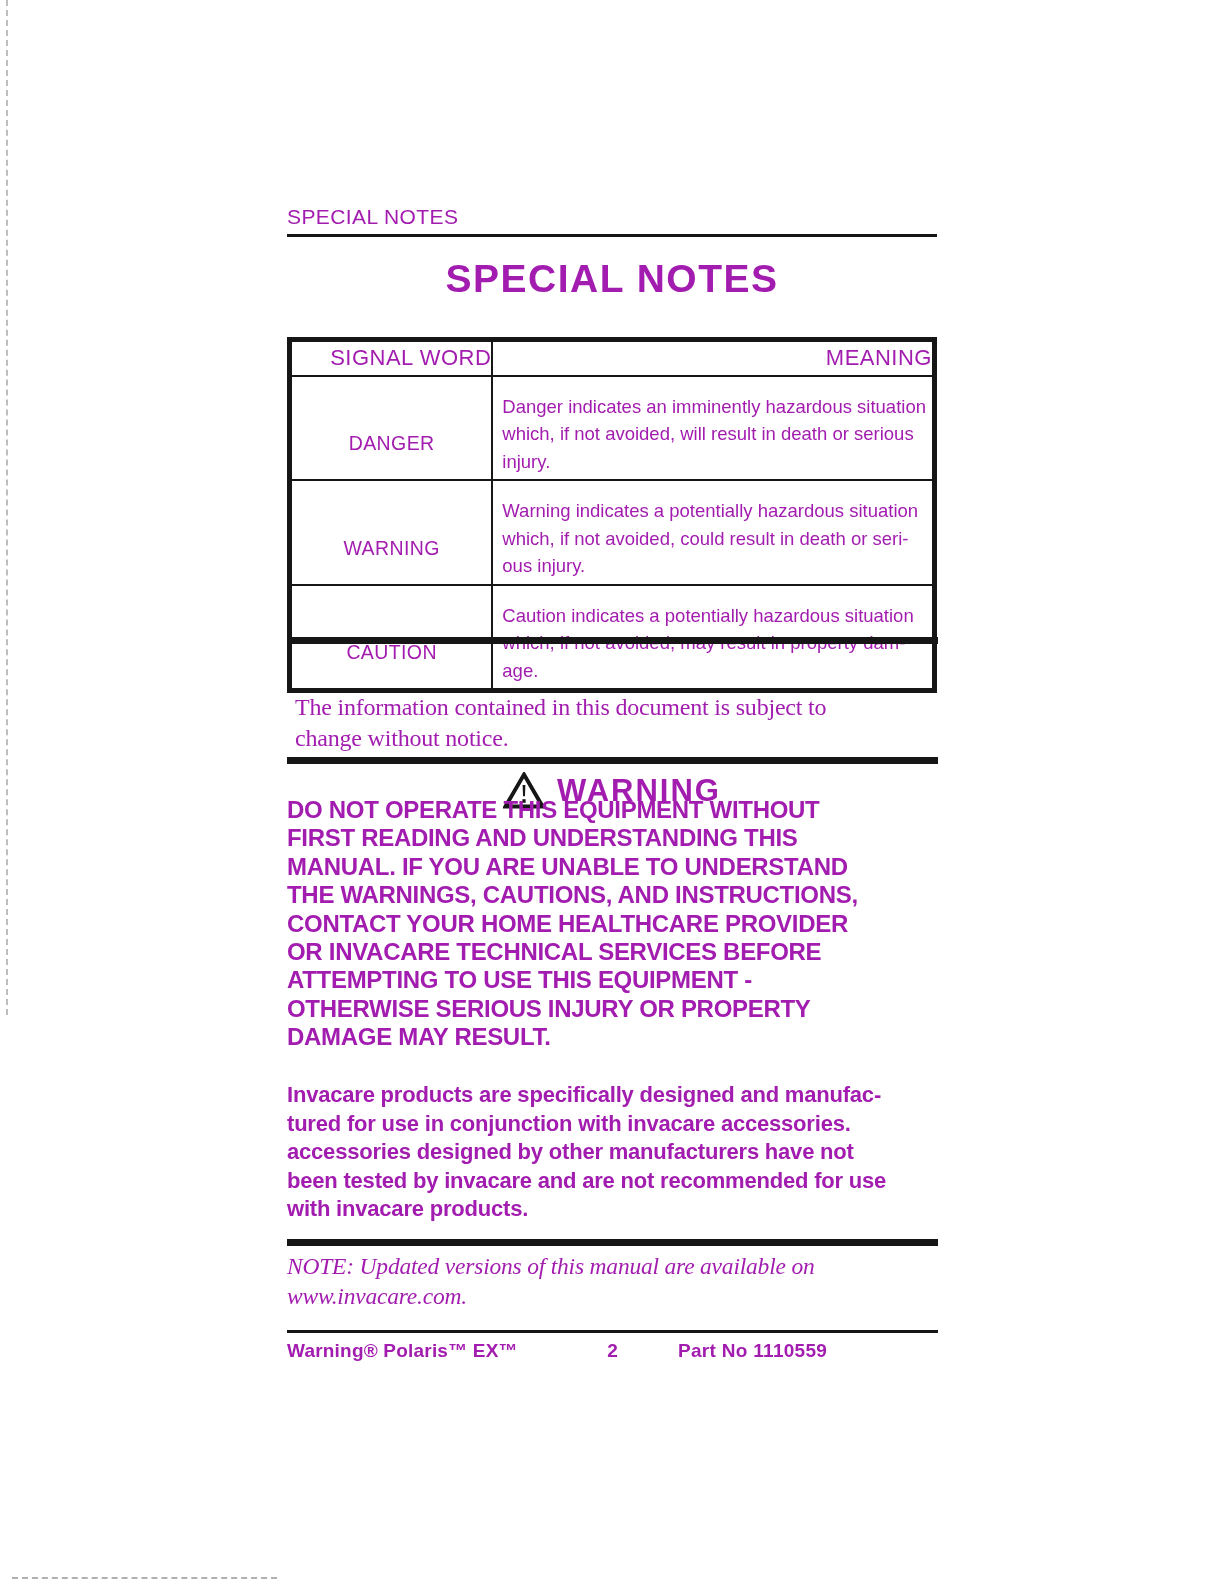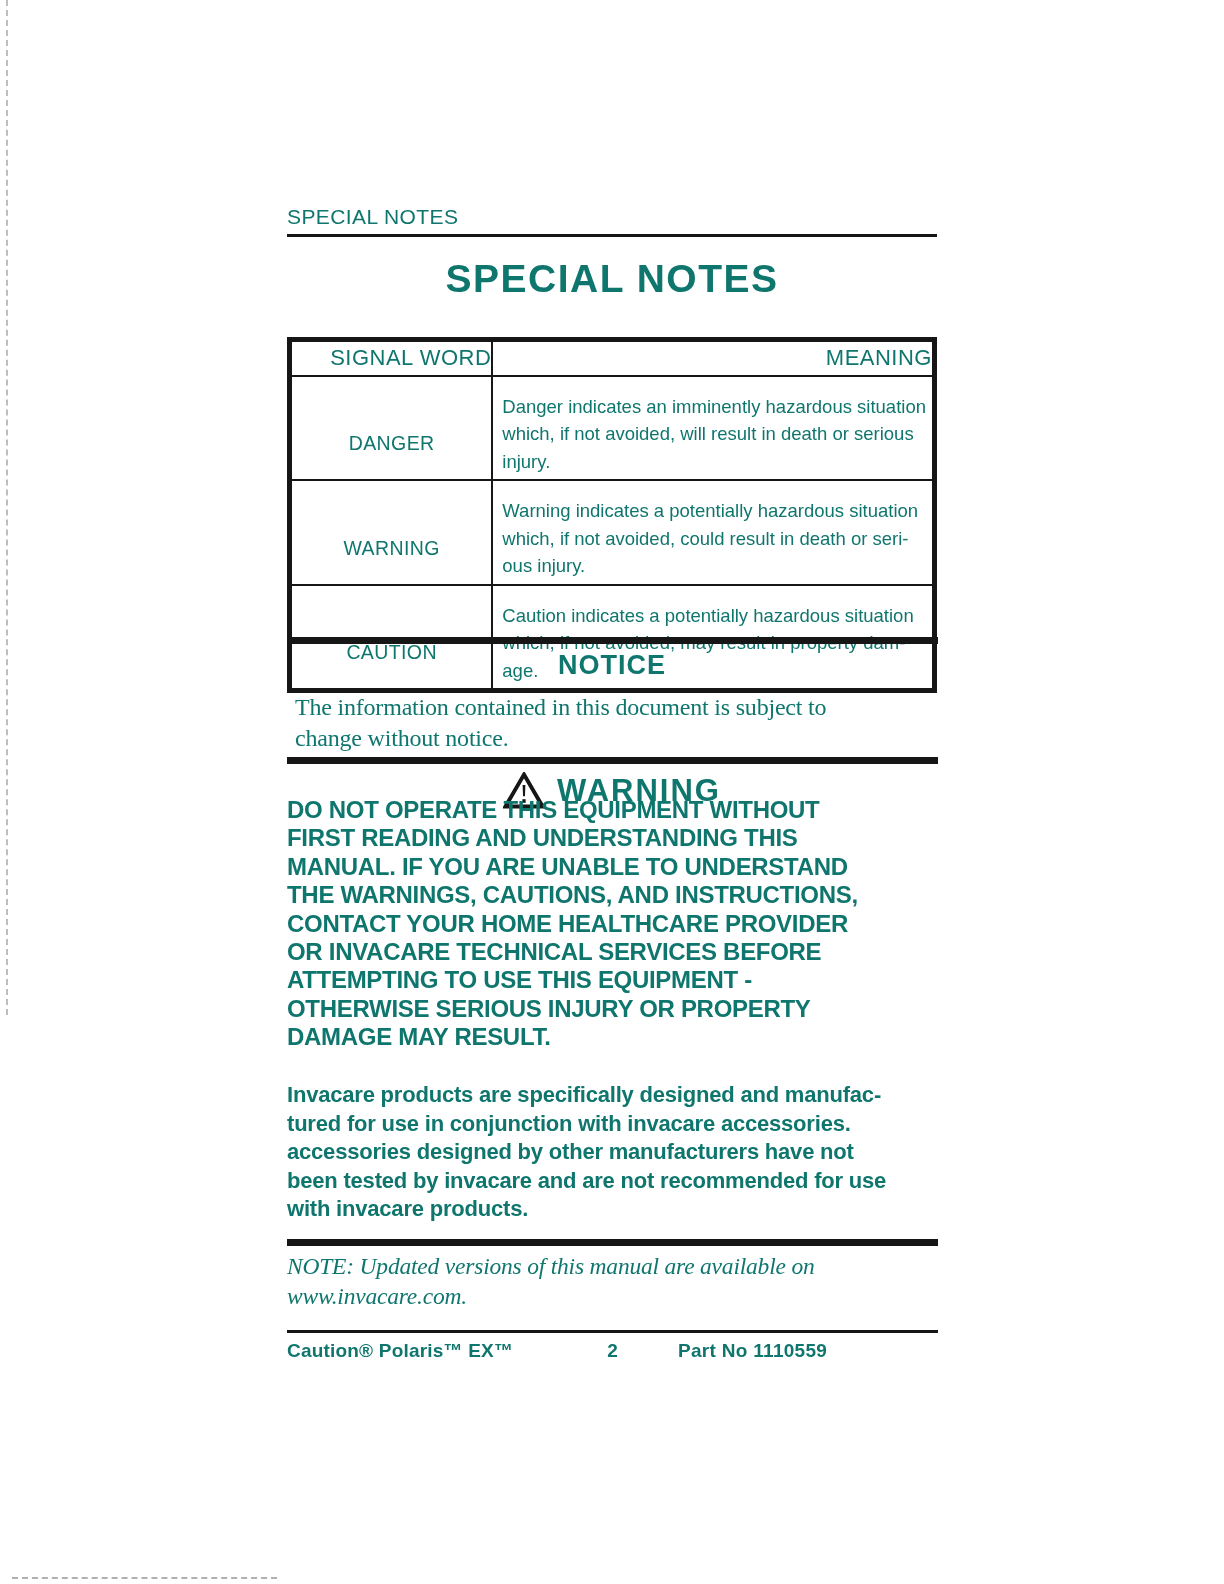--- a/index.html
+++ b/index.html
@@ -3,21 +3,21 @@
 <meta charset="utf-8">
 <style>
   * { box-sizing: border-box; margin: 0; padding: 0; }
   html, body { background: #e8e8e8; }
   .page {
     position: relative;
     width: 1224px;
     height: 1584px;
     background: #ffffff;
     font-family: "Liberation Sans", sans-serif;
-    color: #0f766e;
+    color: #a21caf;
     overflow: hidden;
     margin: 0 auto;
   }
   
   .artifact-left {
     position: absolute;
     left: 6px; top: 0;
     height: 1015px; width: 0;
     border-left: 2px dashed #8a8a8a;
     opacity: .55;
@@ -218,21 +218,20 @@
       <tr>
         <td class="signal">CAUTION</td>
         <td class="meaning">Caution indicates a potentially hazardous situation
 which, if not avoided, may result in property dam-
 age.</td>
       </tr>
     </tbody>
   </table>
 
   <div class="rule-thick" style="top:637px"></div>
-  <div class="notice-heading">NOTICE</div>
   <div class="notice-body">The information contained in this document is subject to
 change without notice.</div>
   <div class="rule-thick" style="top:757px"></div>
 
   <div class="warning-heading">
     <span>
       <svg width="42" height="38" viewBox="0 0 48 44" aria-hidden="true">
         <path d="M24 3 L45.5 40 L2.5 40 Z" fill="none" stroke="#161616" stroke-width="4.5" stroke-linejoin="miter"></path>
         <path d="M22.4 15 h3.2 l-0.5 13 h-2.2 Z" fill="#161616"></path>
         <rect x="22.1" y="31.5" width="3.8" height="4.2" fill="#161616"></rect>
@@ -254,18 +253,18 @@
 accessories designed by other manufacturers have not
 been tested by invacare and are not recommended for use
 with invacare products.</div>
 
   <div class="rule-thick" style="top:1239px"></div>
   <div class="note-body">NOTE: Updated versions of this manual are available on
 www.invacare.com.</div>
 
   <div class="rule-thin" style="top:1330px"></div>
   <div class="page-footer">
-    <span class="f-left">Caution® Polaris™ EX™</span>
+    <span class="f-left">Warning® Polaris™ EX™</span>
     <span class="f-center">2</span>
     <span class="f-right">Part No 1110559</span>
   </div>
 
 </div>
 
 </body></html>

